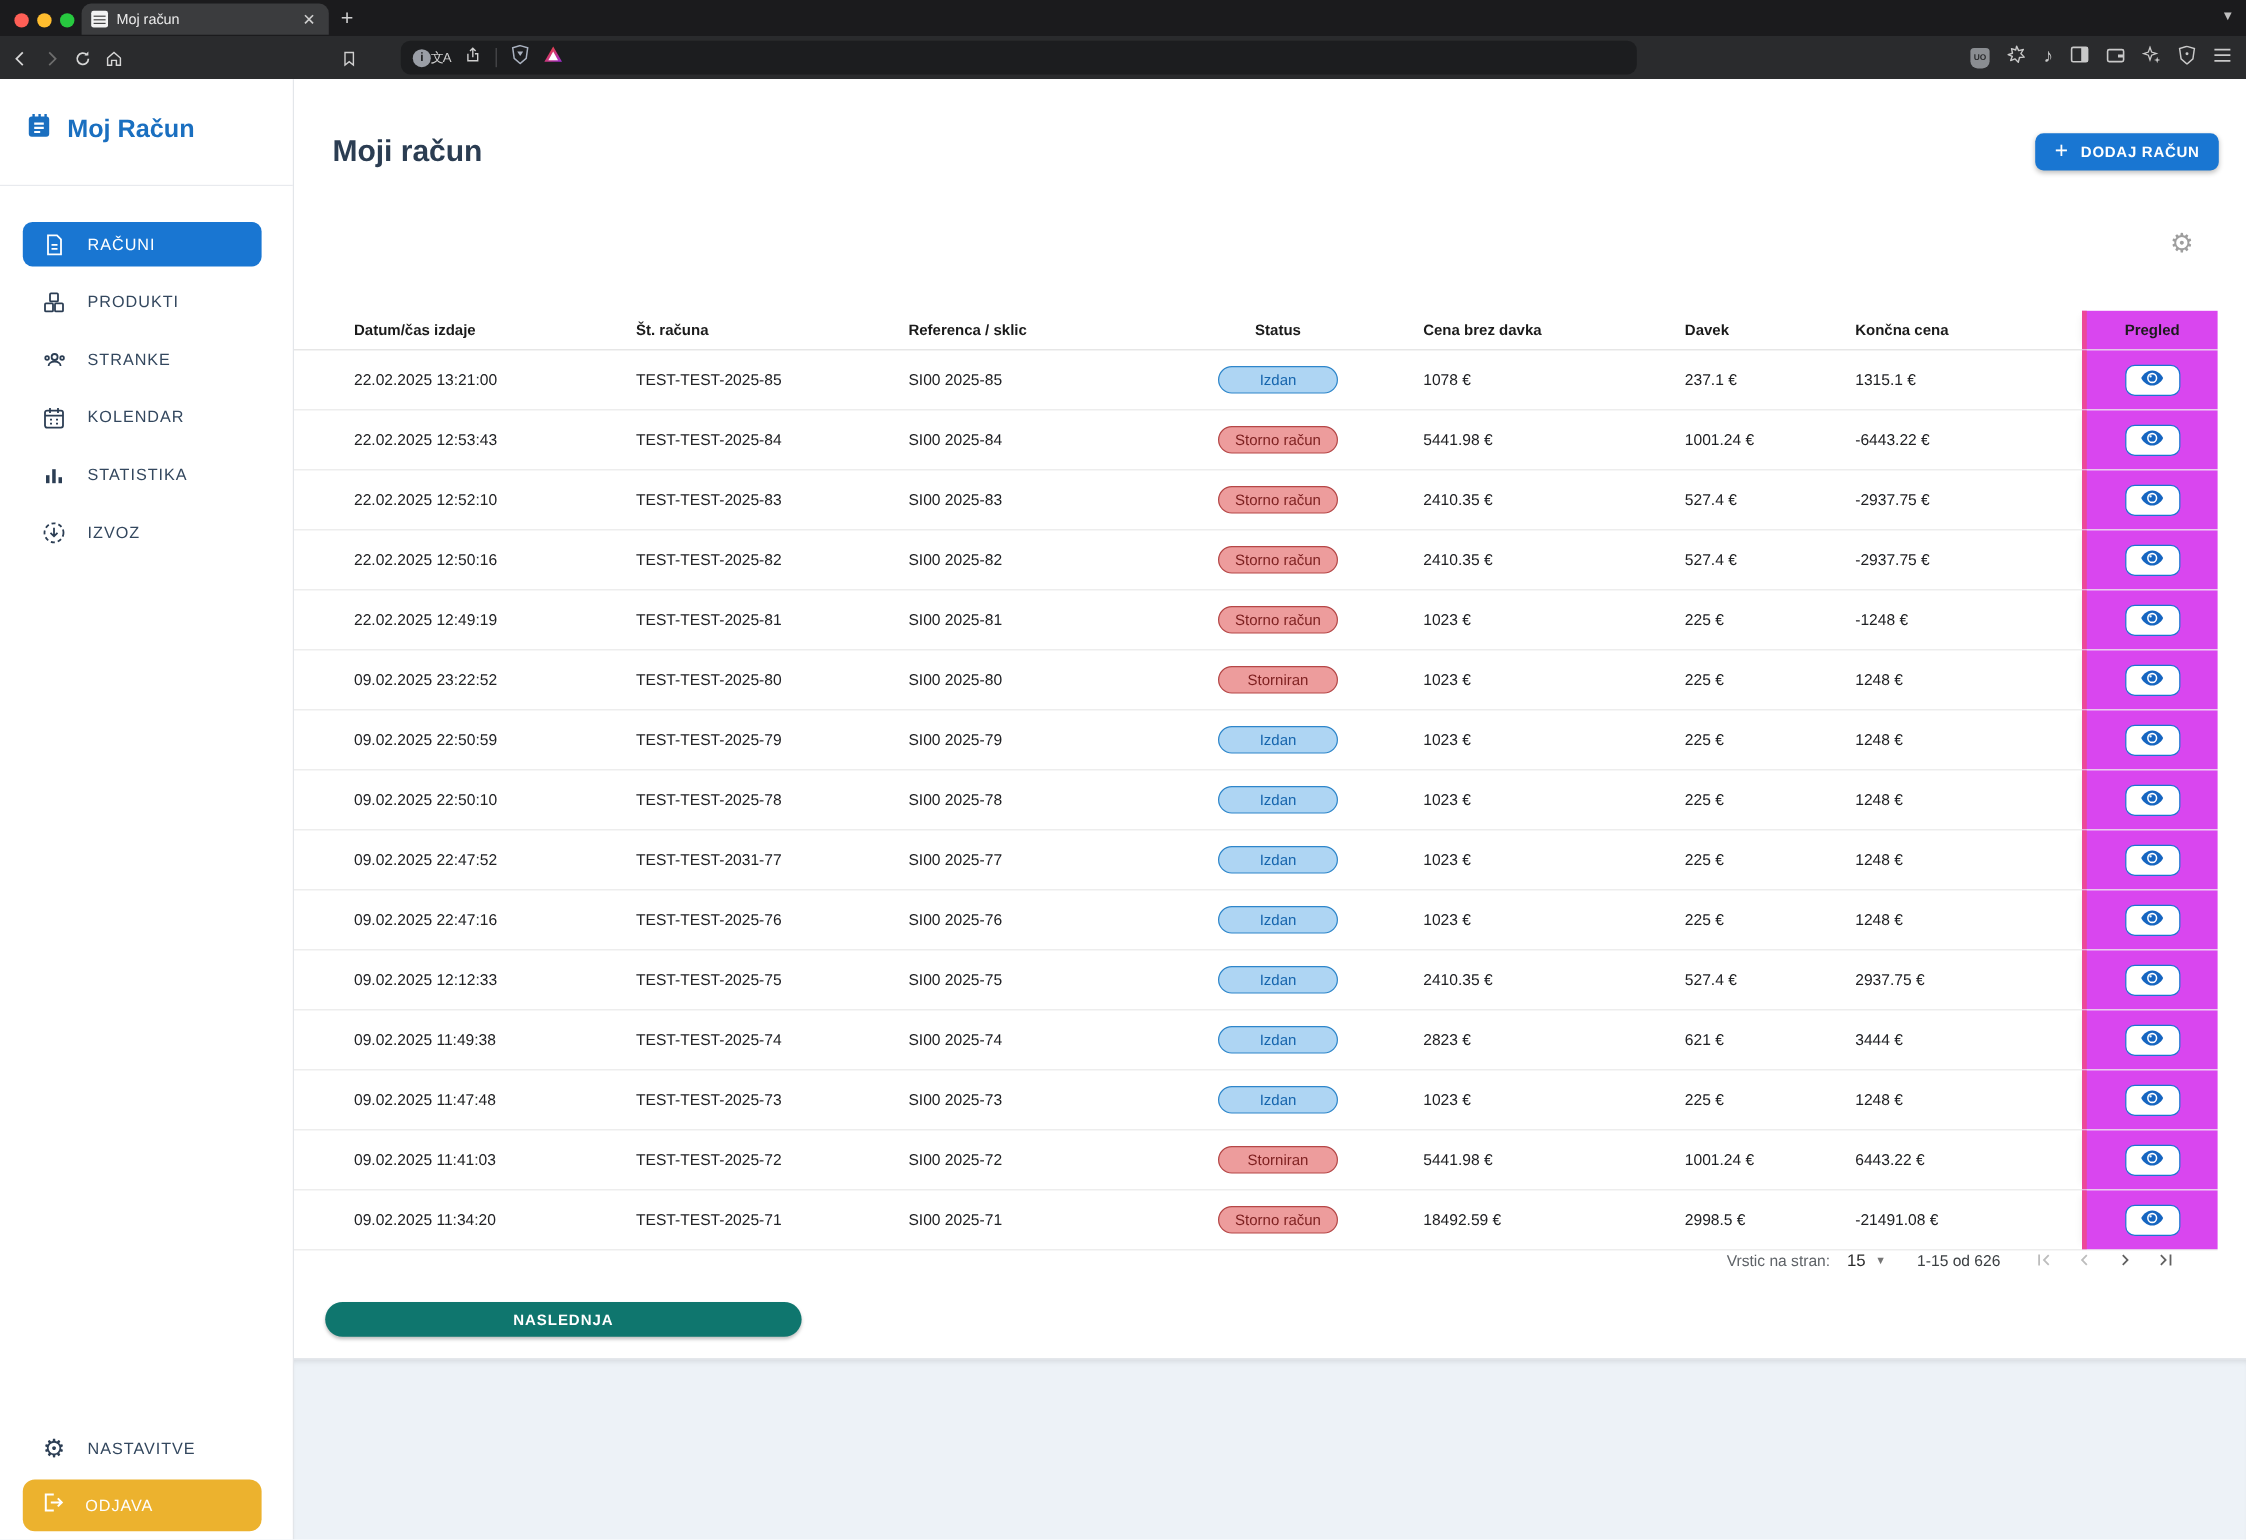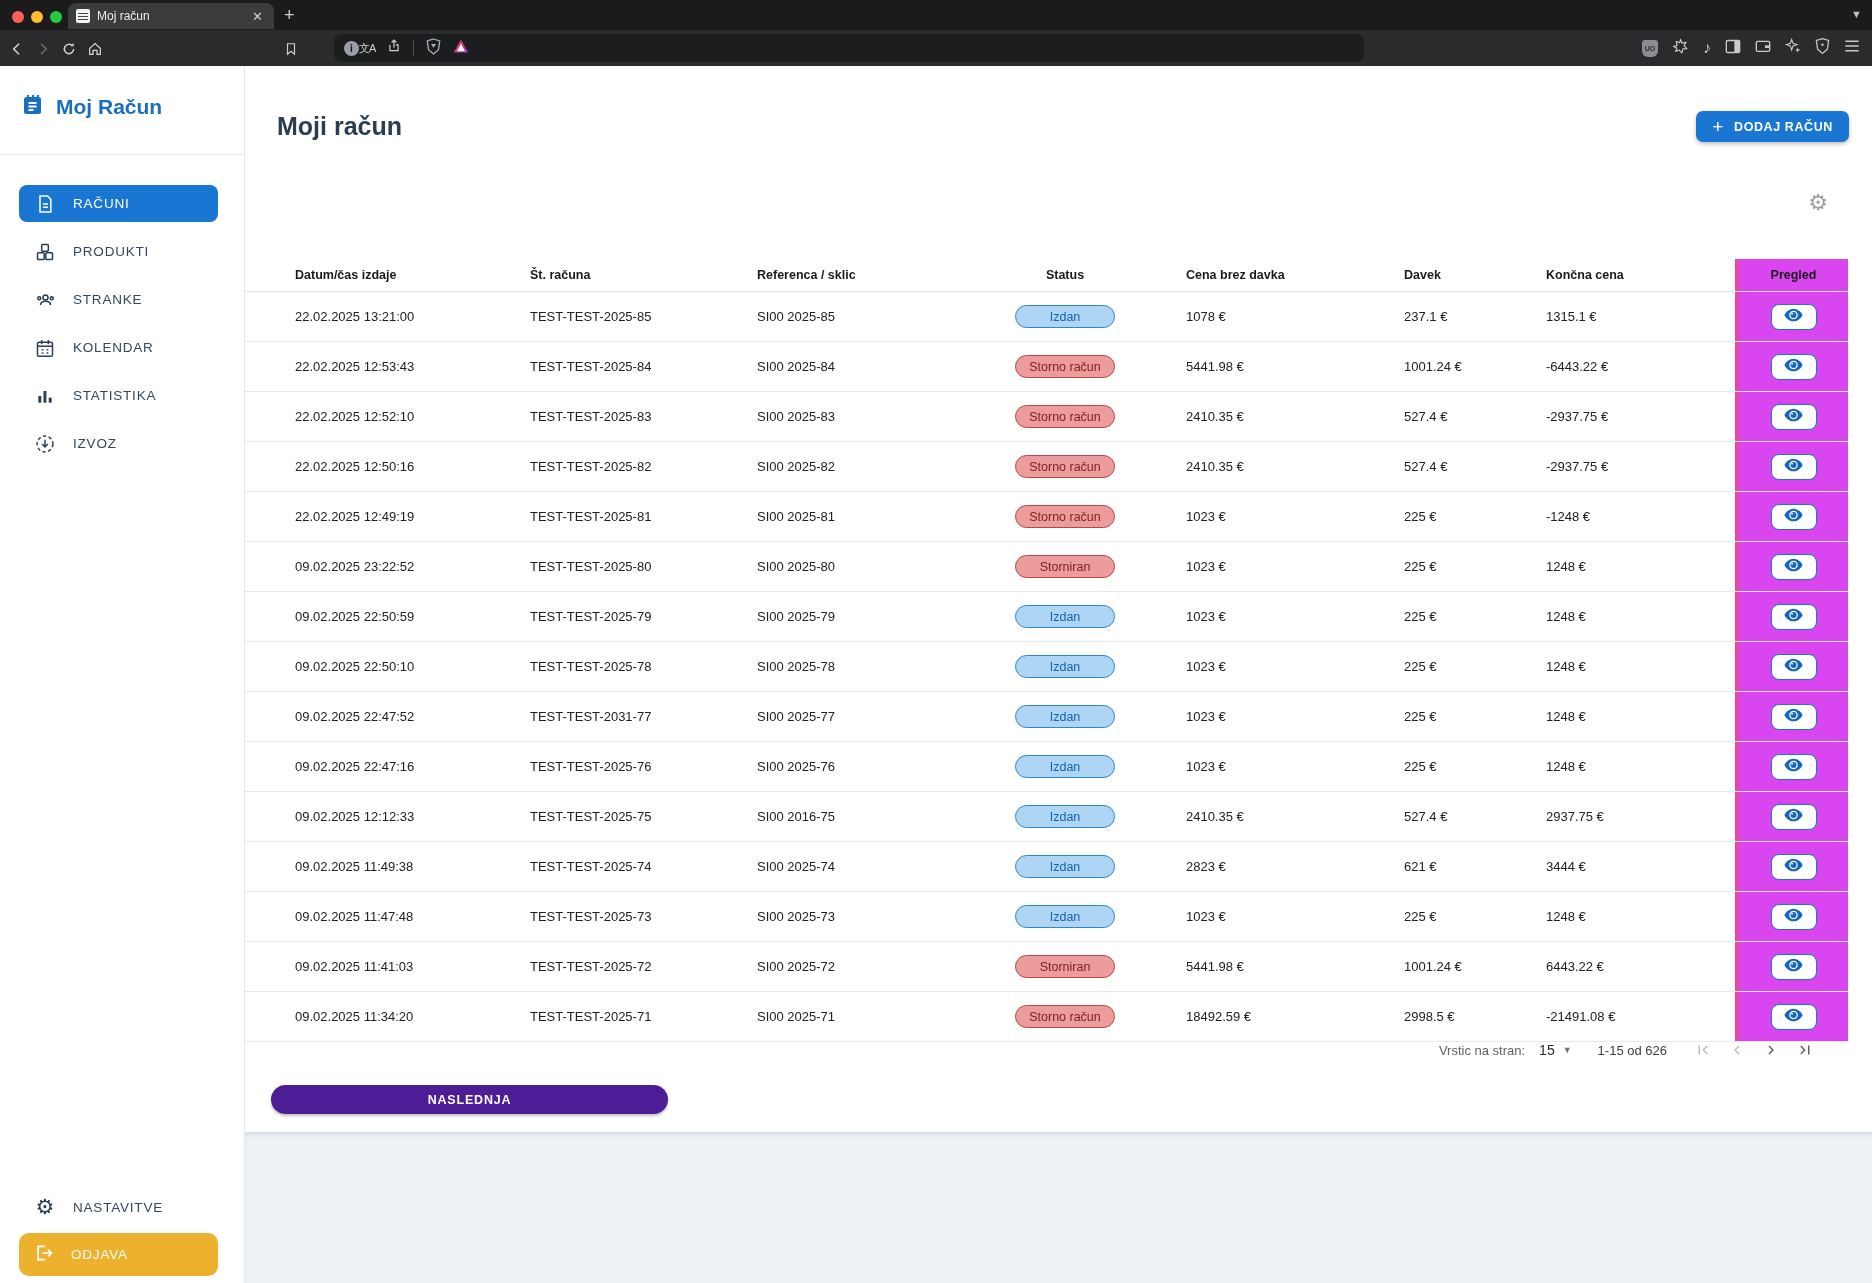--- a/index.html
+++ b/index.html
@@ -102,21 +102,21 @@
     font-size:13px; color:#5f6368; }
   .pg-select { margin-left:14px; display:flex; align-items:center; gap:8px; cursor:pointer; }
   .pg-select .pg-num { font-size:14px; color:#2b2b2b; }
   .pg-caret { font-size:9px; color:#757575; }
   .pg-range { margin-left:26px; color:#3c4043; }
   .pg-nav { display:flex; align-items:center; gap:10px; margin-left:24px; }
   .pg-btn { width:24px; height:24px; display:flex; align-items:center; justify-content:center; cursor:pointer; }
   .pg-btn svg { fill:#616161; }
   .pg-btn.disabled svg { fill:#bdbdbd; }
 
-  .next-btn { position:absolute; left:26px; top:1019px; width:397px; height:29px; background:#4c1d95;
+  .next-btn { position:absolute; left:26px; top:1019px; width:397px; height:29px; background:#0f766e;
     border:none; border-radius:15px; color:#fff; font-weight:bold; font-size:12.5px; letter-spacing:.8px;
     cursor:pointer; box-shadow:0 2px 3px rgba(0,0,0,.25); font-family:inherit; }
 </style>
 </head>
 <body>
 
 <div id="root">
 
   <div class="tabstrip">
     <span class="traffic t-red"></span>
@@ -568,21 +568,21 @@
                       <circle cx="10.3" cy="6.8" r="1.2" fill="#fff"></circle>
                     </svg>
         </span>
       </span>
     </span>
   </div>
 
   <div class="trow">
     <span class="c c1">09.02.2025 12:12:33</span>
     <span class="c c2">TEST-TEST-2025-75</span>
-    <span class="c c3">SI00 2016-75</span>
+    <span class="c c3">SI00 2025-75</span>
     <span class="c c4">
                 <span class="badge badge--izdan">Izdan</span>
               </span>
     <span class="c c5">2410.35 €</span>
     <span class="c c6">527.4 €</span>
     <span class="c c7">2937.75 €</span>
     <span class="cspacer"></span>
     <span class="c c8">
       <span class="eye-btn">
         <span>

